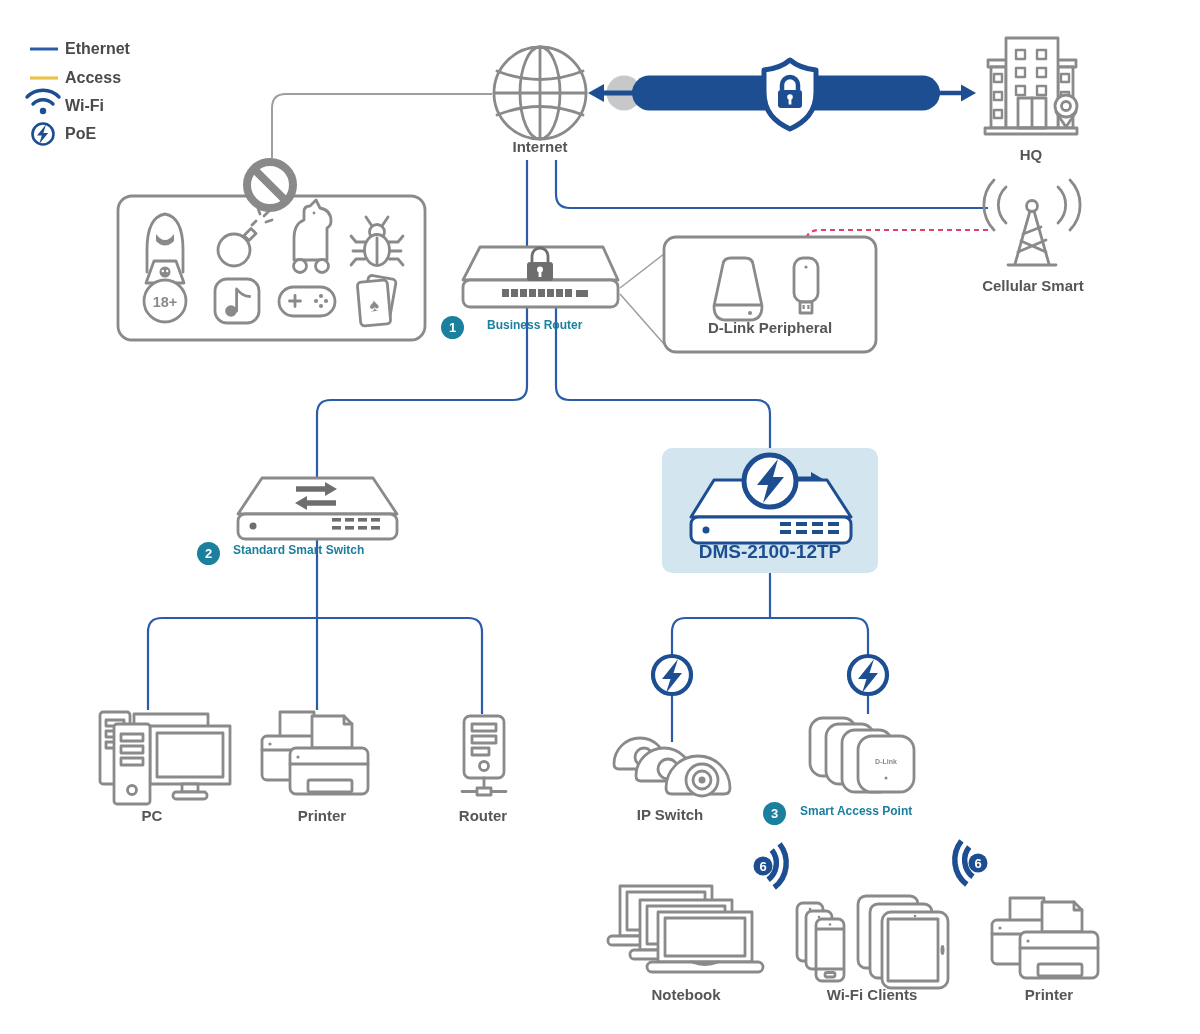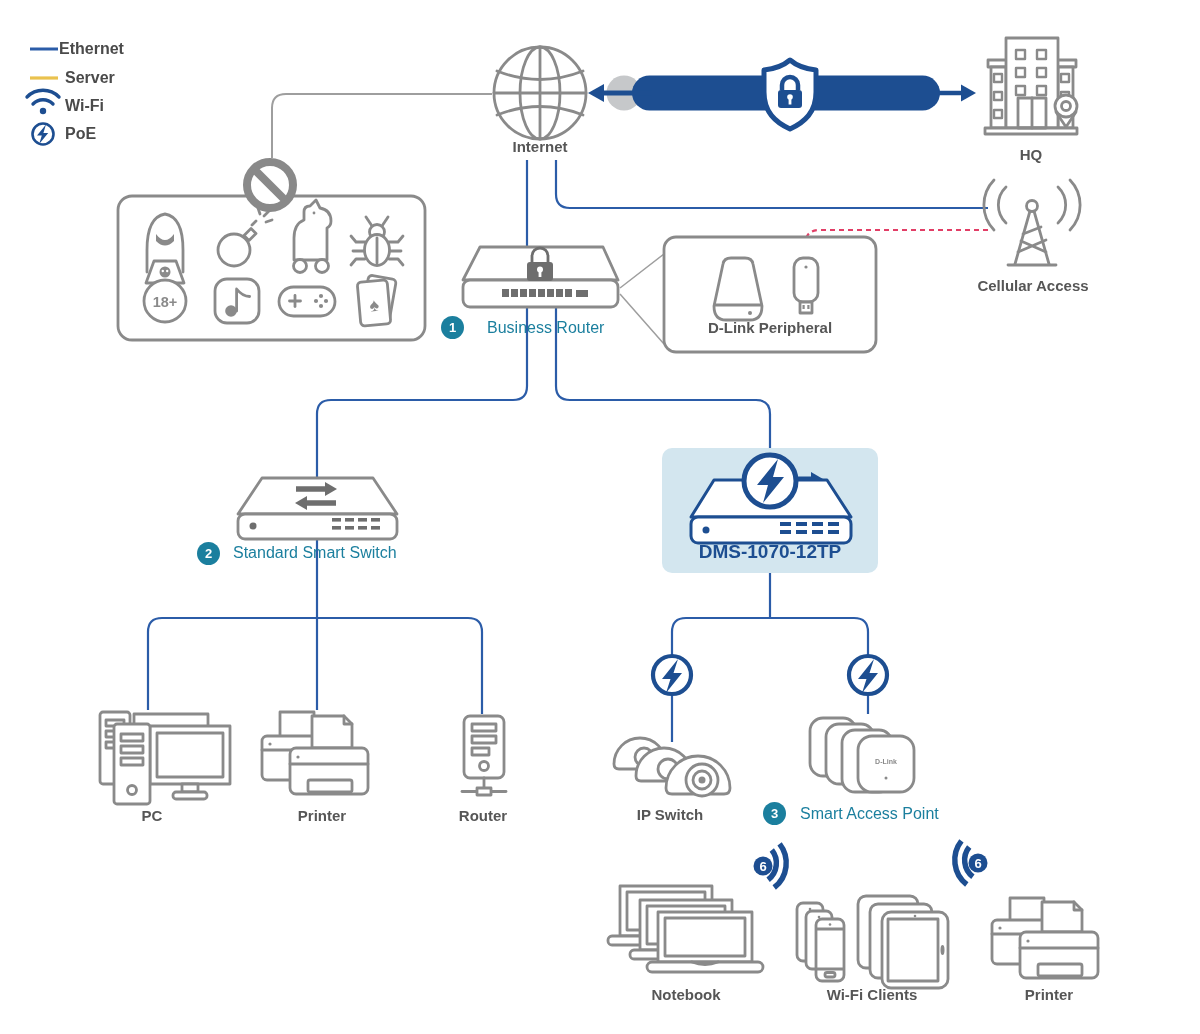--- a/index.html
+++ b/index.html
@@ -6,21 +6,21 @@
     --ethernet:#2b5ca8; --fiber:#eac24e; --dlink_blue:#1d4e91; --teal:#1b7f9e;
     --gray_icon:#8a8a8a; --red_dash:#e23e66; --highlight_bg:#d3e6ef; --label_gray:#565656;
   }
   html,body{margin:0;padding:0;background:#fff}
   .canvas{position:relative;width:1200px;height:1034px;background:#fff;overflow:hidden;
           font-family:"Liberation Sans",sans-serif}
   svg.layer{position:absolute;left:0;top:0}
   svg text{font-family:"Liberation Sans",sans-serif}
   .lbl{position:absolute;font-size:15px;font-weight:700;color:var(--label_gray);white-space:nowrap;line-height:1.2}
   .ctr{transform:translateX(-50%)}
-  .lbl-accent{color:var(--teal);font-size:16px;font-weight:400}
+  .lbl-accent{color:var(--teal);font-size:12px;font-weight:700}
   .lbl-dms{color:var(--dlink_blue);font-size:19px;font-weight:700}
   .legend-lbl{position:absolute;font-size:16px;font-weight:600;color:#4a4a4a;white-space:nowrap}
   .badge{position:absolute;width:23px;height:23px;border-radius:50%;background:var(--teal);
          color:#fff;font-size:13px;font-weight:700;display:flex;align-items:center;justify-content:center}
   
   .ic{stroke:var(--gray_icon);fill:#fff;stroke-width:2.8;stroke-linecap:round;stroke-linejoin:round}
   .icn{stroke:var(--gray_icon);fill:none;stroke-width:2.8;stroke-linecap:round;stroke-linejoin:round}
   .icf{fill:var(--gray_icon);stroke:none}
   .dk{stroke:#6e6e6e}
   .dkf{fill:#6e6e6e;stroke:none}
@@ -443,37 +443,37 @@
   <g transform="translate(978,861)">
     <g transform="rotate(-97)">
       <path class="bln" stroke-width="5.5" d="M-15,-7 A21,21 0 0 1 15,-7"></path>
       <path class="bln" stroke-width="5.5" d="M-22,-14 A31,31 0 0 1 22,-14"></path>
     </g>
     <circle class="blf" cx="0" cy="2" r="9.5"></circle>
     <text x="0" y="7" text-anchor="middle" fill="#fff" font-size="13" font-weight="bold">6</text>
   </g>
 </svg>
 
-<div class="legend-lbl" style="left:59px;top:40px">Ethernet</div>
-<div class="legend-lbl" style="left:65px;top:69px">Server</div>
+<div class="legend-lbl" style="left:65px;top:40px">Ethernet</div>
+<div class="legend-lbl" style="left:65px;top:69px">Access</div>
 <div class="legend-lbl" style="left:65px;top:97px">Wi-Fi</div>
 <div class="legend-lbl" style="left:65px;top:125px">PoE</div>
 
 <div class="lbl ctr" style="left:540px;top:138px">Internet</div>
 <div class="lbl ctr" style="left:1031px;top:146px">HQ</div>
-<div class="lbl ctr" style="left:1033px;top:277px">Cellular Access</div>
+<div class="lbl ctr" style="left:1033px;top:277px">Cellular Smart</div>
 <div class="lbl ctr" style="left:770px;top:319px">D-Link Peripheral</div>
 
 <div class="badge" style="left:441px;top:316px">1</div>
 <div class="lbl lbl-accent" style="left:487px;top:318px">Business Router</div>
 
 <div class="badge" style="left:197px;top:542px">2</div>
 <div class="lbl lbl-accent" style="left:233px;top:543px">Standard Smart Switch</div>
 
-<div class="lbl lbl-dms ctr" style="left:770px;top:541px">DMS-1070-12TP</div>
+<div class="lbl lbl-dms ctr" style="left:770px;top:541px">DMS-2100-12TP</div>
 
 <div class="lbl ctr" style="left:152px;top:807px">PC</div>
 <div class="lbl ctr" style="left:322px;top:807px">Printer</div>
 <div class="lbl ctr" style="left:483px;top:807px">Router</div>
 <div class="lbl ctr" style="left:670px;top:806px">IP Switch</div>
 
 <div class="badge" style="left:763px;top:802px">3</div>
 <div class="lbl lbl-accent" style="left:800px;top:804px">Smart Access Point</div>
 
 <div class="lbl ctr" style="left:686px;top:986px">Notebook</div>

